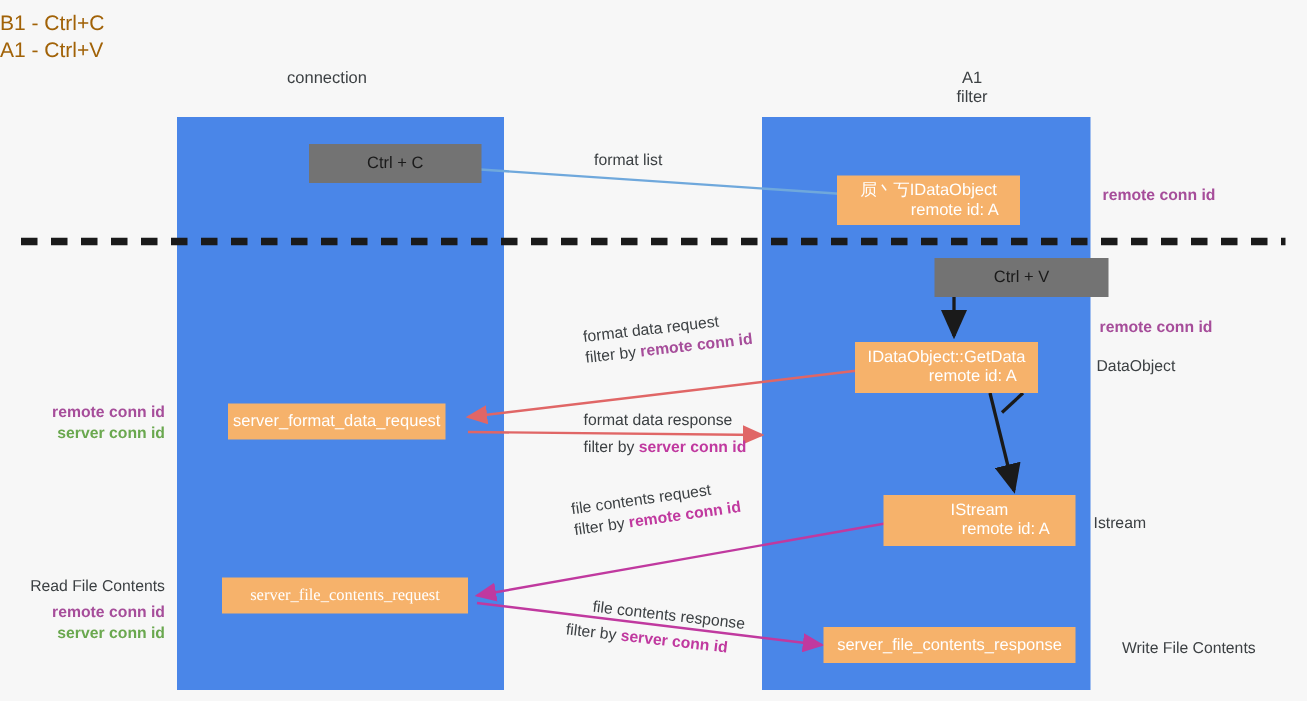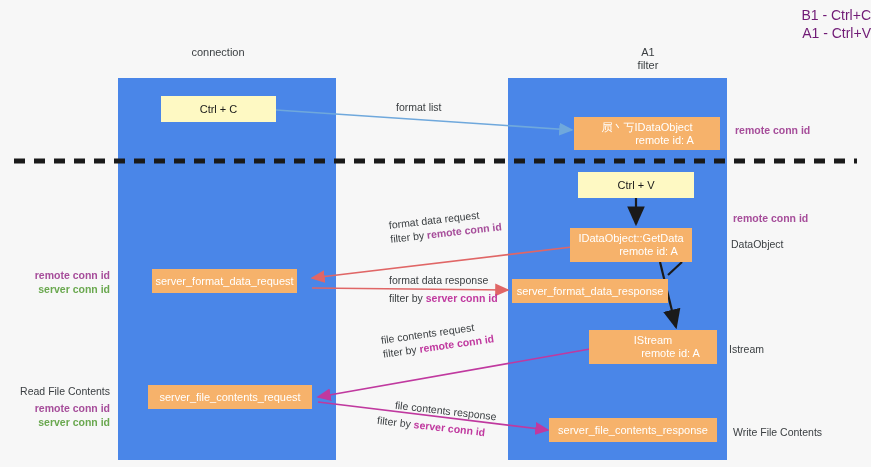--- a/index.html
+++ b/index.html
@@ -9,41 +9,41 @@
     font-family:"Liberation Sans", sans-serif;
     overflow:hidden;
     position:relative;
   }
   #canvas{position:absolute;left:0;top:0;width:871px;height:467px;}
   .svg-layer{position:absolute;left:0;top:0;width:871px;height:467px;pointer-events:none;}
 
   
   .title{
     position:absolute;left:0;top:6px;width:871px;
-    text-align:right;color:#701a75;font-size:14px;line-height:18px;
+    text-align:left;color:#a16207;font-size:14px;line-height:18px;
   }
 
   
   .lane-head{
     position:absolute;text-align:center;color:#3c4043;
     font-size:11px;line-height:13px;
   }
 
   
   .lane{position:absolute;background:#4a86e8;}
 
   
   .box{
     position:absolute;box-sizing:border-box;
     display:flex;flex-direction:column;align-items:center;justify-content:center;
     color:#ffffff;font-size:11px;line-height:13px;text-align:center;
     padding:2px 4px;
   }
   .box.orange{background:#f6b26b;}
-  .box.green{background:#fef9c3;color:#1a1a1a;}
+  .box.green{background:#737373;color:#1a1a1a;margin-left:45px;}
   .box .l2{font-size:11px;padding-left:35px;}
 
   
   .elabel{
     position:absolute;color:#3c4043;font-size:10.5px;line-height:14px;
     white-space:nowrap;
   }
   .elabel .hl-purple{color:#a64d9a;font-weight:bold;}
   .elabel .hl-magenta{color:#c0399f;font-weight:bold;}
 
@@ -109,48 +109,45 @@
 
     <line x1="590" y1="349" x2="318" y2="397" stroke="#c0399f" stroke-width="1.6" marker-end="url(#ah-mag)"></line>
 
     <line x1="318" y1="402" x2="548" y2="430" stroke="#c0399f" stroke-width="1.6" marker-end="url(#ah-mag)"></line>
   </svg>
 
   <div class="box green" style="left:161px;top:96px;width:115px;height:26px;">
     <span>Ctrl + C</span>
   </div>
 
-  <div class="box orange" style="left:574px;top:117px;width:146px;height:33px;">
+  <div class="box orange" style="left:558px;top:117px;width:122px;height:33px;">
     <span>屃丶丂IDataObject</span>
     <span class="l2">remote id: A</span>
   </div>
 
   <div class="box green" style="left:578px;top:172px;width:116px;height:26px;">
     <span>Ctrl + V</span>
   </div>
 
   <div class="box orange" style="left:570px;top:228px;width:122px;height:34px;">
     <span>IDataObject::GetData</span>
     <span class="l2">remote id: A</span>
   </div>
 
   <div class="box orange" style="left:152px;top:269px;width:145px;height:24px;">
     <span>server_format_data_request</span>
   </div>
 
-  <div class="box orange" style="left:512px;top:279px;width:156px;height:24px;">
-    <span>server_format_data_response</span>
-  </div>
 
   <div class="box orange" style="left:589px;top:330px;width:128px;height:34px;">
     <span>IStream</span>
     <span class="l2">remote id: A</span>
   </div>
 
-  <div class="box orange" style="left:148px;top:385px;width:164px;height:24px;">
+  <div class="box orange" style="left:148px;top:385px;width:164px;height:24px;font-family:Liberation Serif, serif;">
     <span>server_file_contents_request</span>
   </div>
 
   <div class="box orange" style="left:549px;top:418px;width:168px;height:24px;">
     <span>server_file_contents_response</span>
   </div>
 
   <div class="elabel" style="left:396px;top:100px;">
     <span>format list</span>
   </div>
@@ -192,21 +189,21 @@
   </div>
 
   <div class="ann" style="left:731px;top:237px;">
     <span class="plain">DataObject</span>
   </div>
 
   <div class="ann" style="left:729px;top:342px;">
     <span class="plain">Istream</span>
   </div>
 
-  <div class="ann" style="left:733px;top:425px;">
+  <div class="ann" style="left:748px;top:425px;">
     <span class="plain">Write File Contents</span>
   </div>
 
   <div class="ann right-al" style="left:0px;top:268px;width:110px;">
     <div><span class="purple">remote conn id</span></div>
     <div><span class="green">server conn id</span></div>
   </div>
 
   <div class="ann right-al" style="left:0px;top:384px;width:110px;">
     <span class="plain">Read File Contents</span>

